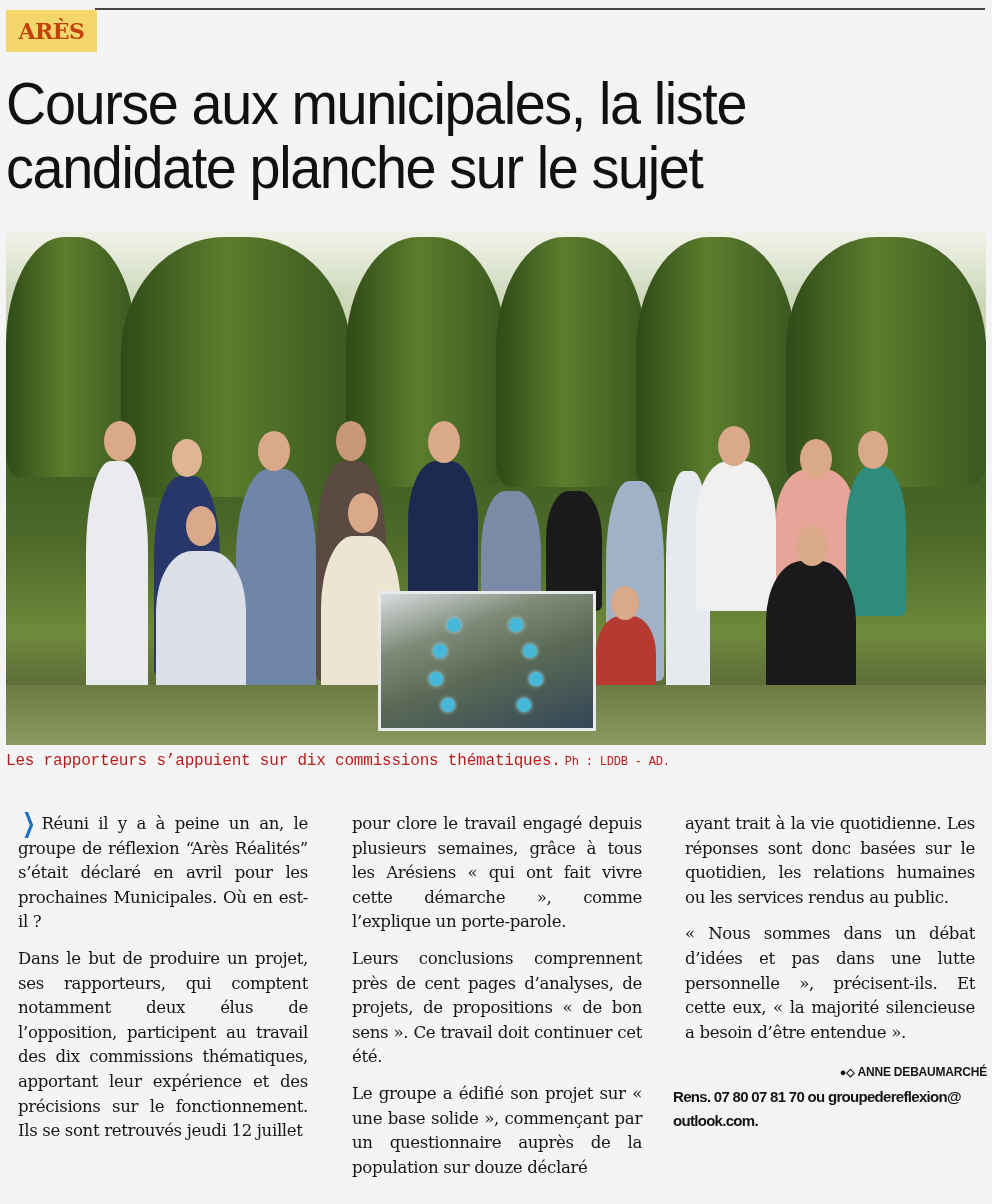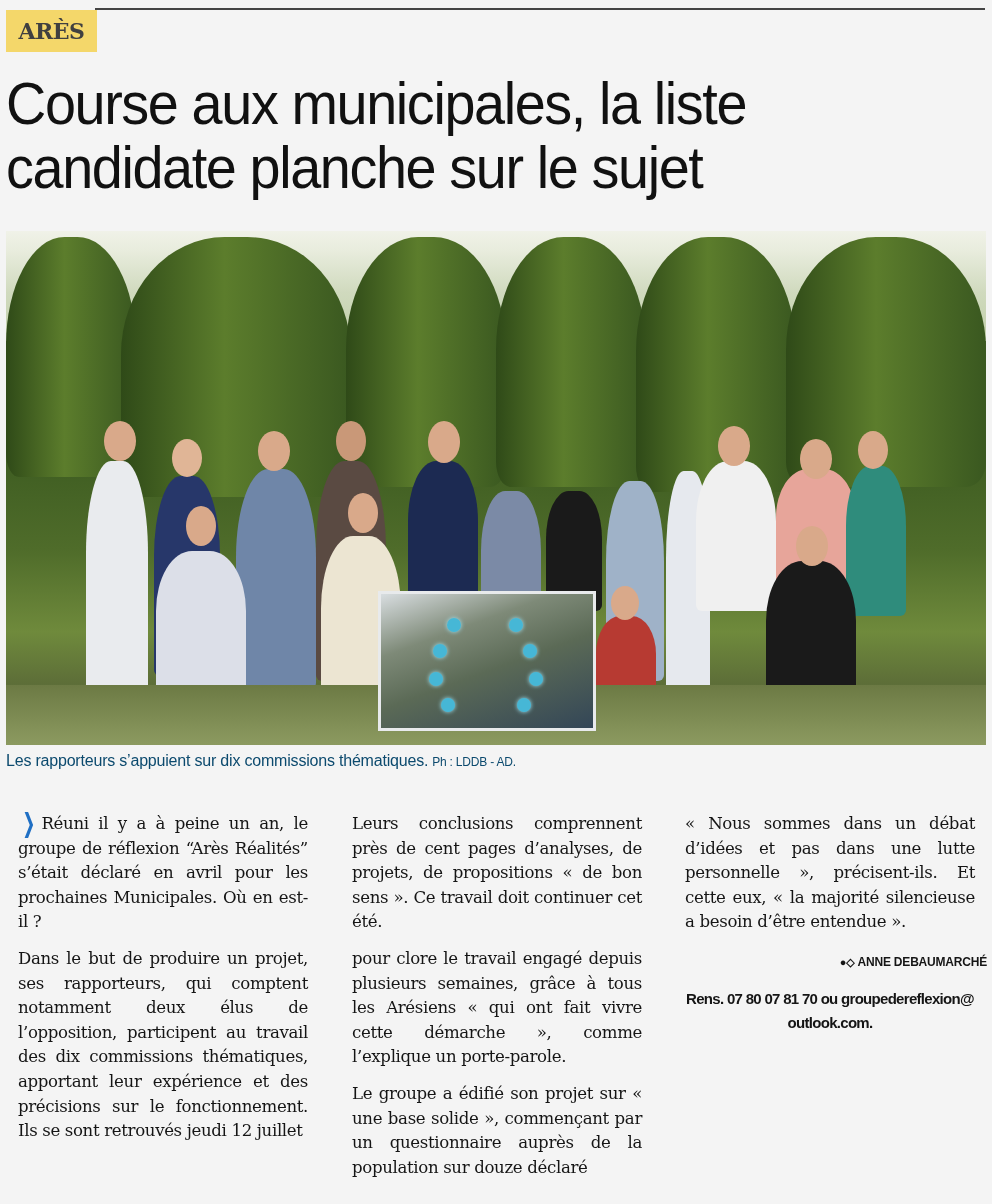--- a/index.html
+++ b/index.html
@@ -10,21 +10,21 @@
     position: relative;
   }
   .top-rule {
     position: absolute; left: 95px; top: 8px; width: 890px; height: 2px;
     background: #444;
   }
   .kicker {
     position: absolute; left: 6px; top: 10px; height: 42px; width: 91px;
     background: #f4d76a;
     font-family: "DejaVu Serif", serif; font-weight: bold;
-    font-size: 22px; line-height: 42px; text-align: center; color: #404040;
+    font-size: 22px; line-height: 42px; text-align: center; color: #c2410c;
     letter-spacing: -0.5px;
   }
   .headline {
     position: absolute; left: 6px; top: 72px; width: 980px; margin: 0;
     font-family: "Liberation Sans", sans-serif; font-weight: normal;
     font-size: 60px; line-height: 64px; color: #111;
     letter-spacing: -1.5px; transform: scaleX(0.93); transform-origin: left top;
   }
   .photo {
     position: absolute; left: 6px; top: 231px; width: 980px; height: 514px;
@@ -53,21 +53,21 @@
   .poster .dot {
     position: absolute; width: 14px; height: 14px; border-radius: 50%;
     background: #46b7d6; box-shadow: 0 0 4px #9fe3f3;
   }
   .photo .grass {
     position: absolute; left: 0; bottom: 0; width: 100%; height: 60px;
     background: linear-gradient(180deg, #6c7a44, #8c9a60);
   }
   .caption {
     position: absolute; left: 6px; top: 752px; width: 980px;
-    font-family: Liberation Sans, sans-serif; font-size: 16px; color: #0c4a6e;
+    font-family: Liberation Mono, monospace; font-size: 16px; color: #b91c1c;
     letter-spacing: -0.2px;
   }
   .caption .credit { font-size: 12px; font-weight: normal; margin-left: 4px; }
   .columns {
     position: absolute; left: 6px; top: 800px; width: 980px; height: 404px;
   }
   .col {
     position: absolute; top: 0; width: 314px;
     font-family: "DejaVu Serif", serif; font-size: 16.6px; line-height: 24.6px;
     color: #151515; text-align: justify; letter-spacing: -0.35px;
@@ -85,22 +85,22 @@
     font-family: "Liberation Sans", sans-serif; font-weight: bold;
     font-size: 18.5px; line-height: 24px; margin: 16px 0 1px 0; letter-spacing: -0.6px;
   }
   .byline {
     text-align: right; font-family: "Liberation Sans", sans-serif; font-weight: bold;
     font-size: 12px; line-height: 22px; letter-spacing: -0.2px; margin-top: 16px;
   }
   .byline-icon { font-size: 11px; margin-right: 3px; }
   .contact {
     font-family: "Liberation Sans", sans-serif; font-weight: bold;
-    font-size: 15px; line-height: 24px; text-align: center; letter-spacing: -0.7px;
-    margin-top: 14px;
+    font-size: 15px; line-height: 24px; text-align: left; letter-spacing: -0.7px;
+    margin-top: 2px;
   }
 </style>
 </head>
 <body>
 
 <div class="top-rule"></div>
 <div class="kicker">ARÈS</div>
 
 <h1 class="headline">Course aux municipales, la liste candidate planche sur le sujet</h1>
 
@@ -164,25 +164,26 @@
   <span>Les rapporteurs s’appuient sur dix commissions thématiques.</span><span class="credit">Ph : LDDB - AD.</span>
 </div>
 
 <div class="columns">
   <div class="col col1">
     <p><span class="lead-mark">❯</span><span>Réuni il y a à peine un an, le groupe de réflexion “Arès Réalités” s’était déclaré en avril pour les prochaines Municipales. Où en est-il ?</span></p>
     <p>Dans le but de produire un projet, ses rapporteurs, qui comptent notamment deux élus de l’opposition, participent au travail des dix commissions thématiques, apportant leur expérience et des précisions sur le fonctionnement. Ils se sont retrouvés jeudi 12 juillet</p>
   </div>
 
   <div class="col col2">
+    <p>pour clore le travail engagé depuis plusieurs semaines, grâce à tous les Arésiens « qui ont fait vivre cette démarche », comme l’explique un porte-parole.</p>
     <p>Leurs conclusions comprennent près de cent pages d’analyses, de projets, de propositions « de bon sens ». Ce travail doit continuer cet été.</p>
-    <p>pour clore le travail engagé depuis plusieurs semaines, grâce à tous les Arésiens « qui ont fait vivre cette démarche », comme l’explique un porte-parole.</p>
     <p>Le groupe a édifié son projet sur « une base solide », commençant par un questionnaire auprès de la population sur douze déclaré</p>
   </div>
 
   <div class="col col3">
+    <p>ayant trait à la vie quotidienne. Les réponses sont donc basées sur le quotidien, les relations humaines ou les services rendus au public.</p>
     <p>« Nous sommes dans un débat d’idées et pas dans une lutte personnelle », précisent-ils. Et cette eux, « la majorité silencieuse a besoin d’être entendue ».</p>
     <div class="byline">
       <span class="byline-icon">●◇</span><span>ANNE DEBAUMARCHÉ</span>
     </div>
     <div class="contact">Rens. 07 80 07 81 70 ou groupedereflexion@ outlook.com.</div>
   </div>
 </div>
 
 </body></html>

